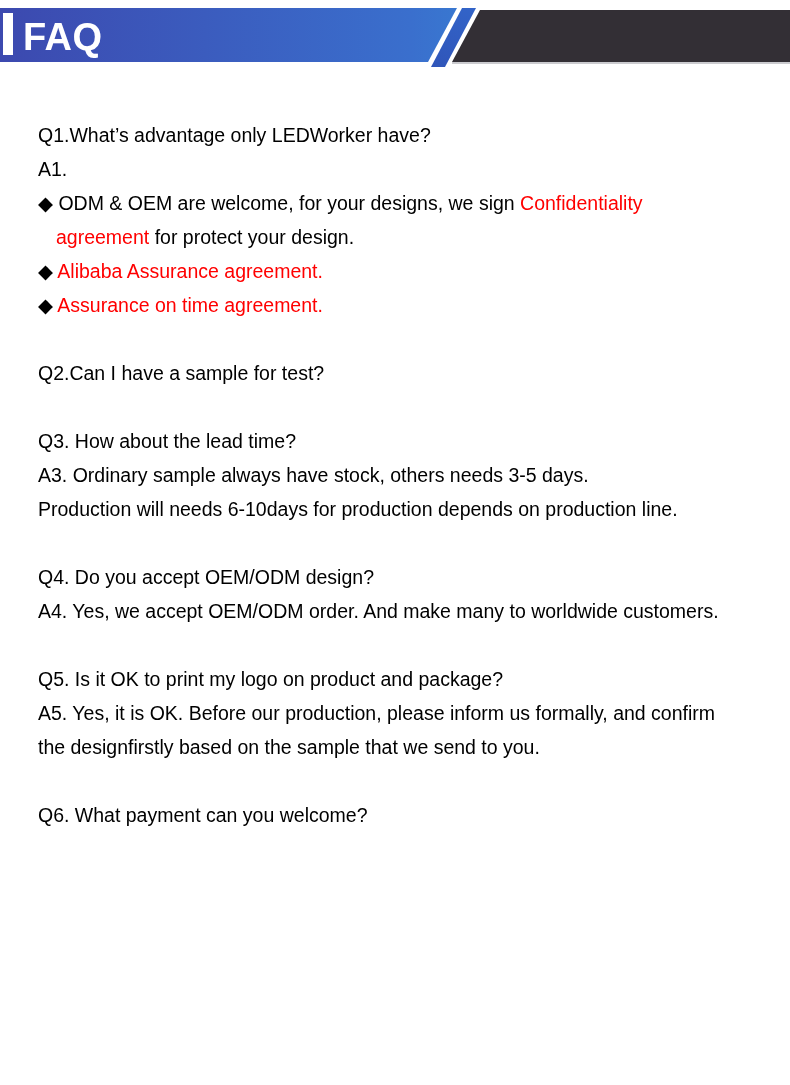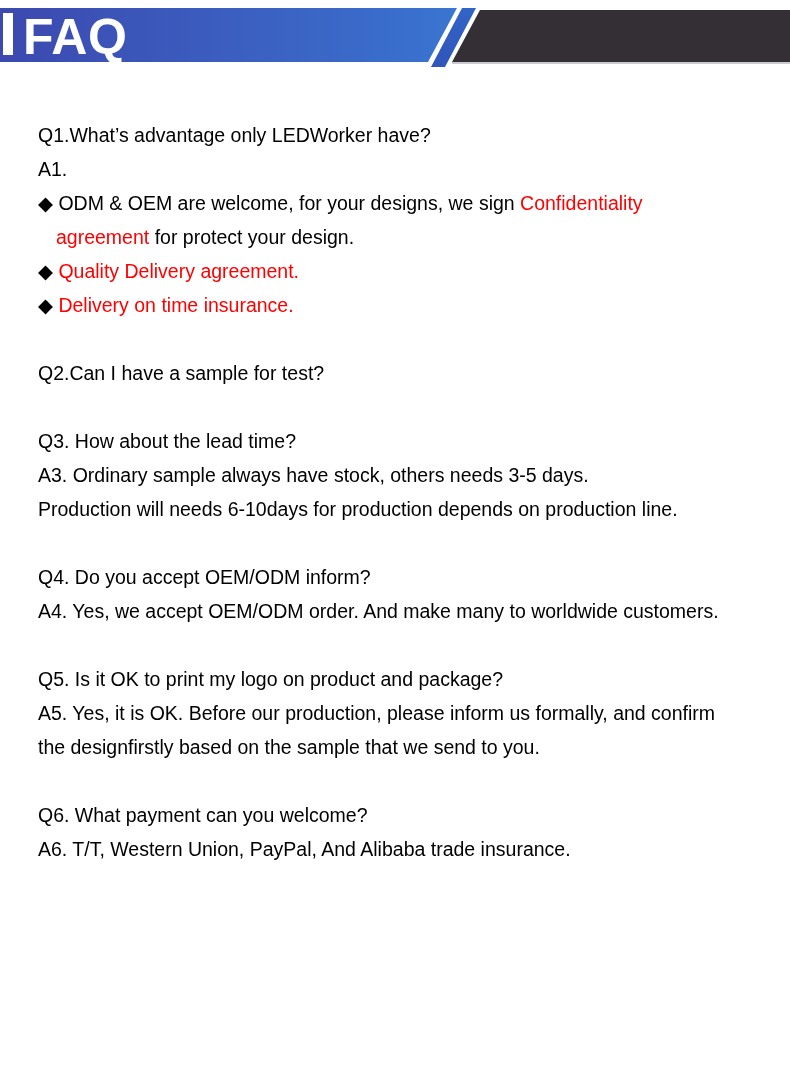--- a/index.html
+++ b/index.html
@@ -39,21 +39,21 @@
     background:var(--dark-bar);
     clip-path:polygon(480px 10px,790px 10px,790px 62px,452px 62px);
   }
   .white-tab{
     position:absolute;left:3px;top:13px;width:10px;height:42px;
     background:var(--marker);
   }
   .banner-title{
     position:absolute;left:23px;top:8px;height:58px;
     display:flex;align-items:center;margin:0;
-    font-size:50px;font-weight:bold;color:var(--title-color);
+    font-size:38px;font-weight:bold;color:var(--title-color);
     letter-spacing:0.5px;
   }
 
   
   .content{
     padding:43px 30px 0 38px;
     font-size:19.5px;color:var(--text);
   }
   .block{margin:0 0 34px 0;}
   .line{line-height:34px;white-space:pre;}
@@ -72,38 +72,37 @@
     <div class="white-tab"></div>
     <h1 class="banner-title">FAQ</h1>
   </header>
 
   <main class="content" id="faq-content">
       <div class="block">
         <div class="line"><span>Q1.What’s advantage only LEDWorker have?</span></div>
         <div class="line"><span>A1.</span></div>
         <div class="line"><span>◆ ODM &amp; OEM are welcome, for your designs, we sign </span><span class="hl">Confidentiality</span></div>
         <div class="line indent"><span class="hl">agreement</span><span> for protect your design.</span></div>
-        <div class="line"><span>◆ </span><span class="hl">Quality Delivery agreement.</span></div>
-        <div class="line"><span>◆ </span><span class="hl">Delivery on time insurance.</span></div>
+        <div class="line"><span>◆ </span><span class="hl">Alibaba Assurance agreement.</span></div>
+        <div class="line"><span>◆ </span><span class="hl">Assurance on time agreement.</span></div>
       </div>
       <div class="block">
         <div class="line"><span>Q2.Can I have a sample for test?</span></div>
       </div>
       <div class="block">
         <div class="line"><span>Q3. How about the lead time?</span></div>
         <div class="line"><span>A3. Ordinary sample always have stock, others needs 3-5 days.</span></div>
         <div class="line"><span>Production will needs 6-10days for production depends on production line.</span></div>
       </div>
       <div class="block">
-        <div class="line"><span>Q4. Do you accept OEM/ODM inform?</span></div>
+        <div class="line"><span>Q4. Do you accept OEM/ODM design?</span></div>
         <div class="line"><span>A4. Yes, we accept OEM/ODM order. And make many to worldwide customers.</span></div>
       </div>
       <div class="block">
         <div class="line"><span>Q5. Is it OK to print my logo on product and package?</span></div>
         <div class="line"><span>A5. Yes, it is OK. Before our production, please inform us formally, and confirm</span></div>
         <div class="line"><span>the designfirstly based on the sample that we send to you.</span></div>
       </div>
       <div class="block">
         <div class="line"><span>Q6. What payment can you welcome?</span></div>
-        <div class="line"><span>A6. T/T, Western Union, PayPal, And Alibaba trade insurance.</span></div>
       </div>
     </main>
 </div>
 
 </body></html>

